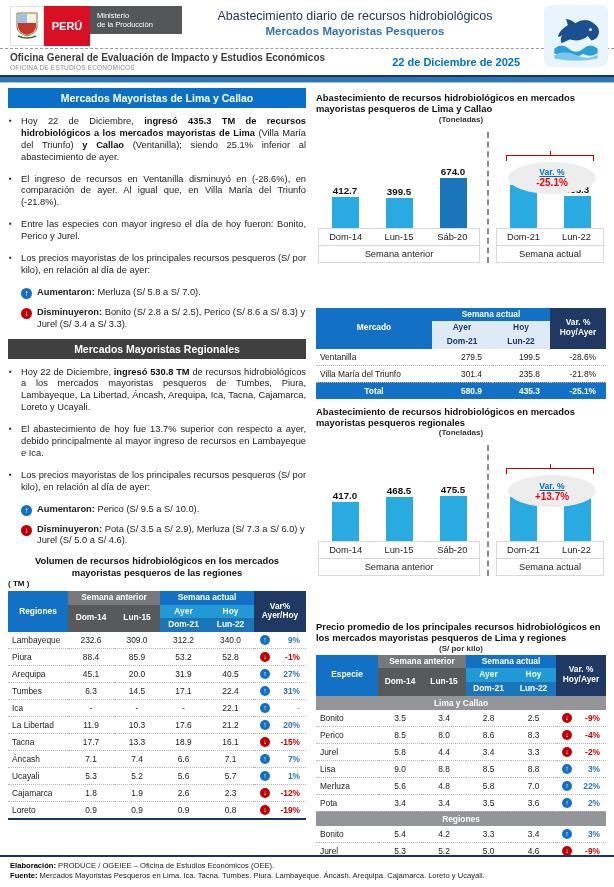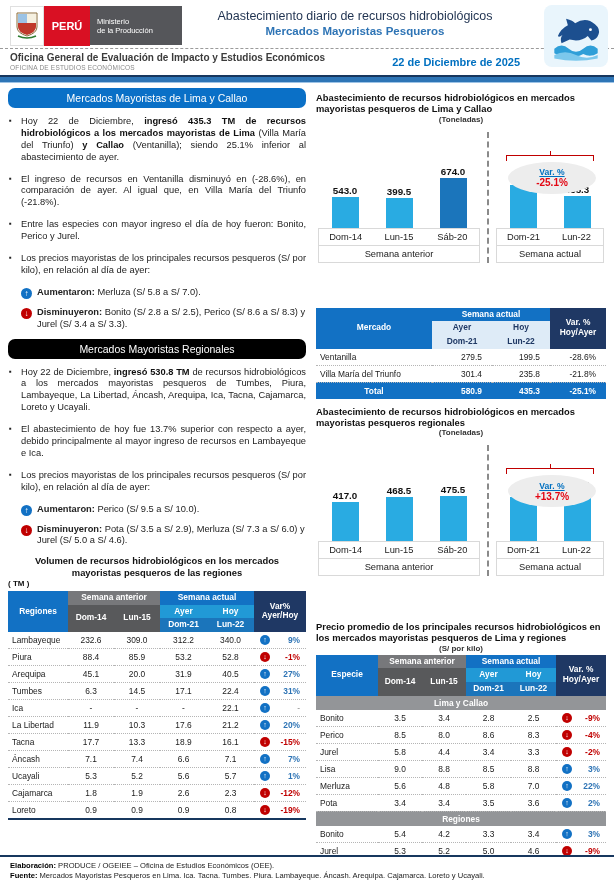--- a/index.html
+++ b/index.html
@@ -5,38 +5,38 @@
   * { margin:0; padding:0; box-sizing:border-box; }
   html,body { background:#fff; }
   body { font-family:"Liberation Sans", sans-serif; }
   .page { position:relative; width:614px; height:887px; background:#fff; overflow:hidden; }
 
   
   .header-row { display:flex; align-items:flex-start; padding:6px 86px 2px 10px; border-bottom:1px dashed #9a9a9a; }
   .gov-logo { display:flex; height:40px; flex:none; }
   .coat-box { width:34px; height:40px; background:#fff; border:1px solid #e0e0e0; display:flex; align-items:center; justify-content:center; }
   .peru-box { width:46px; height:40px; background:#D91023; color:#fff; font-weight:bold; font-size:11px; display:flex; align-items:center; justify-content:center; }
-  .ministry-box { width:92px; height:39px; background:#55565A; color:#fff; font-size:7.5px; line-height:1.2; display:flex; flex-direction:column; justify-content:center; padding-left:7px; }
+  .ministry-box { width:92px; height:28px; background:#55565A; color:#fff; font-size:7.5px; line-height:1.2; display:flex; flex-direction:column; justify-content:center; padding-left:7px; }
   .titles { flex:1; text-align:center; margin-top:3px; }
   .title1 { font-size:12.5px; font-weight:normal; color:#1F3250; }
   .title2 { font-size:11.5px; font-weight:bold; color:#2E74B5; margin-top:2px; }
   .fish-box { position:absolute; top:5px; right:6px; width:64px; height:62px; background:#E9F5FC; border-radius:8px; display:flex; align-items:center; justify-content:center; }
   .header-sub { display:flex; justify-content:space-between; align-items:center; padding:3px 86px 4px 10px; }
   .office1 { font-size:10px; font-weight:bold; color:#3b3b3b; }
   .office2 { font-size:6.5px; color:#8a8a8a; letter-spacing:.2px; margin-top:1px; }
   .date { font-size:11px; font-weight:bold; color:#0070C0; padding-right:8px; }
   .divider-bar { height:8px; background:#2E75B6; border-top:2px solid #17375E; border-bottom:1px solid #9dc3e6; }
 
   
   .columns { display:flex; gap:10px; padding:5px 8px 0 8px; }
   .col-left  { width:298px; flex:none; }
   .col-right { flex:1; min-width:0; }
 
-  .sec-h { background:#0A70C7; color:#fff; font-weight:normal; font-size:10.5px; text-align:center; padding:4px 8px;border-radius:7px; }
-  .sec-h.amber { background:#000000; margin-top:4px; }
+  .sec-h { background:#0A70C7; color:#fff; font-weight:bold; font-size:10.5px; text-align:center; padding:4px 8px; }
+  .sec-h.amber { background:#404040; margin-top:4px; }
 
   ul.bullets { list-style:none; margin:8px 0 0 0; }
   ul.bullets li { position:relative; padding-left:13px; margin-bottom:10px; font-size:9.3px; line-height:1.28; text-align:justify; color:#222; }
   ul.bullets li::before { content:"▪"; position:absolute; left:1px; top:0; font-size:8px; color:#222; }
   ul.bullets b { color:#111; }
 
   .pc-line { display:flex; gap:5px; margin:0 0 8px 13px; font-size:9.3px; line-height:1.28; align-items:flex-start; color:#222; }
   .pc-icon { width:11px; height:11px; border-radius:50%; color:#fff; font-size:8px; line-height:11px; text-align:center; font-weight:bold; flex:none; margin-top:1px; }
   .pc-icon.up { background:#1271C4; } .pc-icon.down { background:#C00000; }
 
@@ -351,21 +351,21 @@
       <div class="chart-sub">(Toneladas)</div>
       <div class="chart-body">
           <div class="var-bubble">
             <span class="var-label">Var. %</span>
             <span class="var-value">-25.1%</span>
           </div>
           <div class="chart-area">
             <div class="cgroup" style="flex: 3 1 0%;">
               <div class="bars">
                 <div class="bar-wrap">
-                  <div class="bar-val">543.0</div>
+                  <div class="bar-val">412.7</div>
                   <div class="bar" style="height: 31px; background: rgb(41, 171, 226);"></div>
                 </div>
                 <div class="bar-wrap">
                   <div class="bar-val">399.5</div>
                   <div class="bar" style="height: 30px; background: rgb(41, 171, 226);"></div>
                 </div>
                 <div class="bar-wrap">
                   <div class="bar-val">674.0</div>
                   <div class="bar" style="height: 50px; background: rgb(27, 117, 187);"></div>
                 </div>

